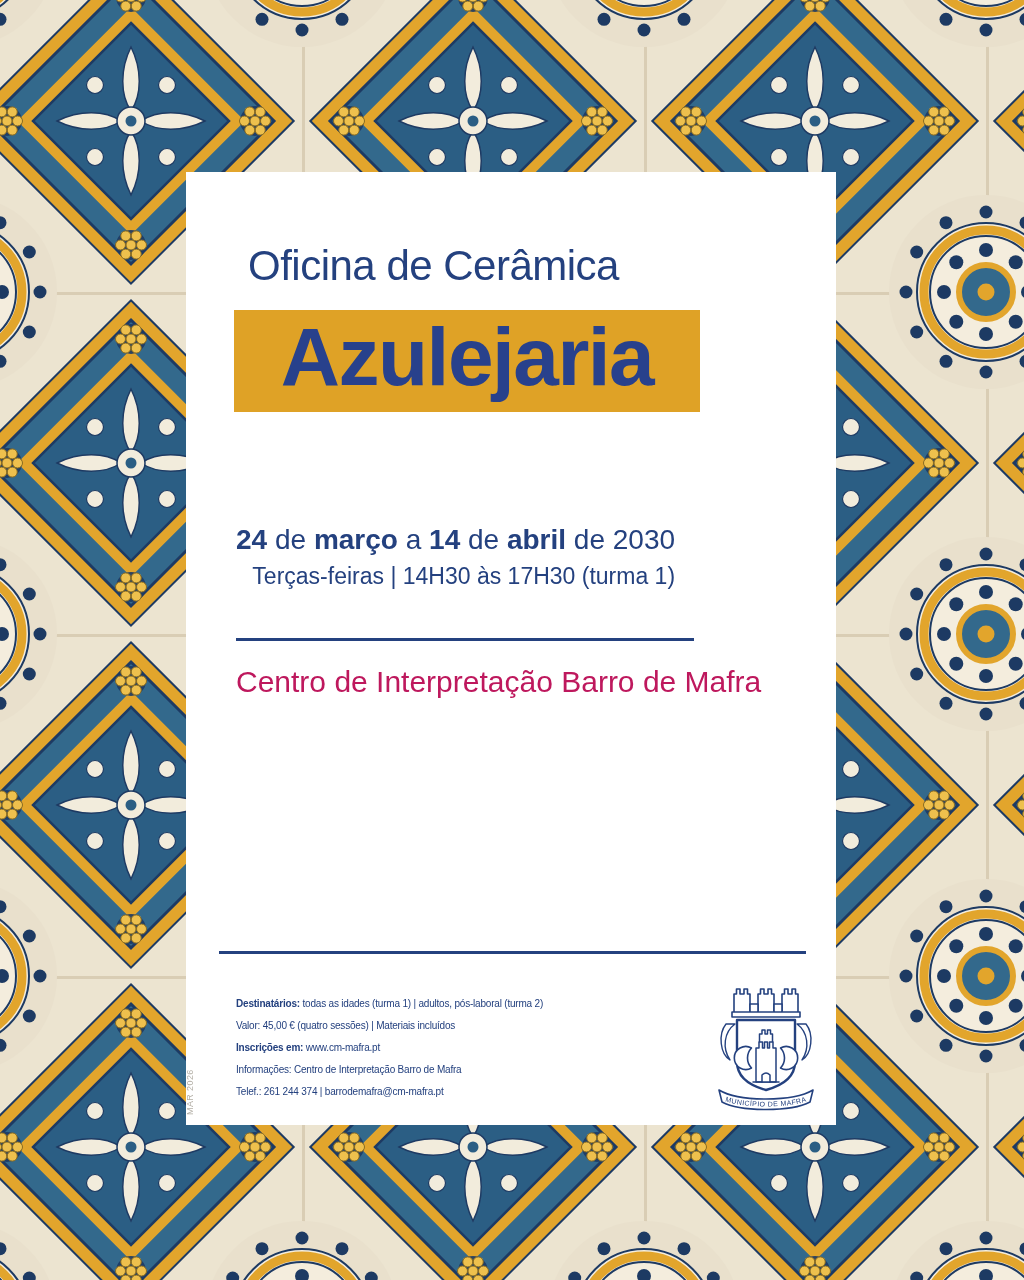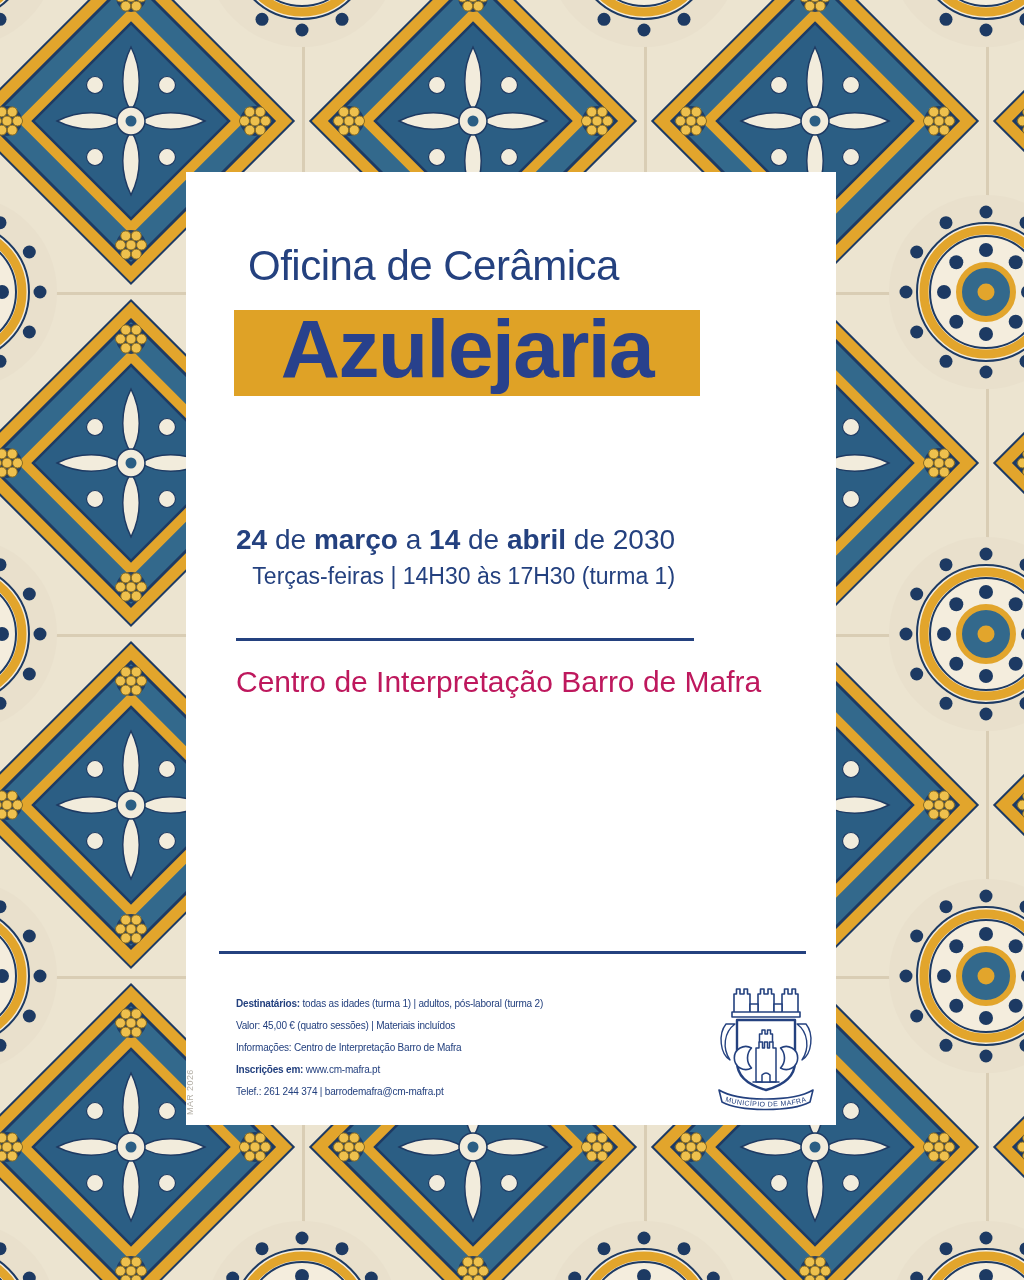--- a/index.html
+++ b/index.html
@@ -11,21 +11,21 @@
   .card{
     position:absolute;left:186px;top:172px;width:650px;height:953px;
     background:#ffffff;
   }
   .title{
     position:absolute;left:50px;top:58px;margin:12px;
     font-size:42px;font-weight:400;letter-spacing:-0.5px;
     color:#24417f;white-space:nowrap;
   }
   .banner{
-    position:absolute;left:48px;top:138px;width:466px;height:86px;
+    position:absolute;left:48px;top:138px;width:466px;height:102px;
     background:#dfa226;display:flex;align-items:center;justify-content:center;
   }
   .banner-text{
     font-size:82px;font-weight:700;letter-spacing:-1.5px;color:#28418c;
     line-height:1;transform:translateY(-4px);white-space:nowrap;
   }
   .date-block{position:absolute;left:50px;top:348px;color:#24417f;}
   .date-line{font-size:28px;line-height:40px;white-space:nowrap;}
   .date-line b{font-weight:700;}
   .sched{font-size:23px;line-height:32px;white-space:nowrap;color:#24417f;text-align:right;}
@@ -158,25 +158,25 @@
   <div class="venue">Centro de Interpretação Barro de Mafra</div>
 
   <div class="divider d2"></div>
 
   <div class="details">
     <div class="dl">
       <b>Destinatários:</b>
       <span>todas as idades (turma 1) | adultos, pós-laboral (turma 2)</span>
     </div>
     <div class="dl">Valor: 45,00 € (quatro sessões) | Materiais incluídos</div>
-    <div class="dl">Informações: Centro de Interpretação Barro de Mafra</div>
     <div class="dl">
       <b>Inscrições em:</b>
       <span>www.cm-mafra.pt</span>
     </div>
+    <div class="dl">Informações: Centro de Interpretação Barro de Mafra</div>
     <div class="dl">Telef.: 261 244 374 | barrodemafra@cm-mafra.pt</div>
   </div>
 
   <svg class="crest" viewBox="0 0 110 140" xmlns="http://www.w3.org/2000/svg">
     <g stroke="#24417f" fill="#ffffff" stroke-linejoin="round" stroke-linecap="round">
       <g stroke-width="1.6">
         <path d="M23 34 V16 H25.5 V11 H29 V16 H33 V11 H36.5 V16 H39 V34"></path>
         <path d="M47 34 V16 H49.5 V11 H53 V16 H57 V11 H60.5 V16 H63 V34"></path>
         <path d="M71 34 V16 H73.5 V11 H77 V16 H81 V11 H84.5 V16 H87 V34"></path>
         <path d="M39 33 V26 H47 V33"></path>

